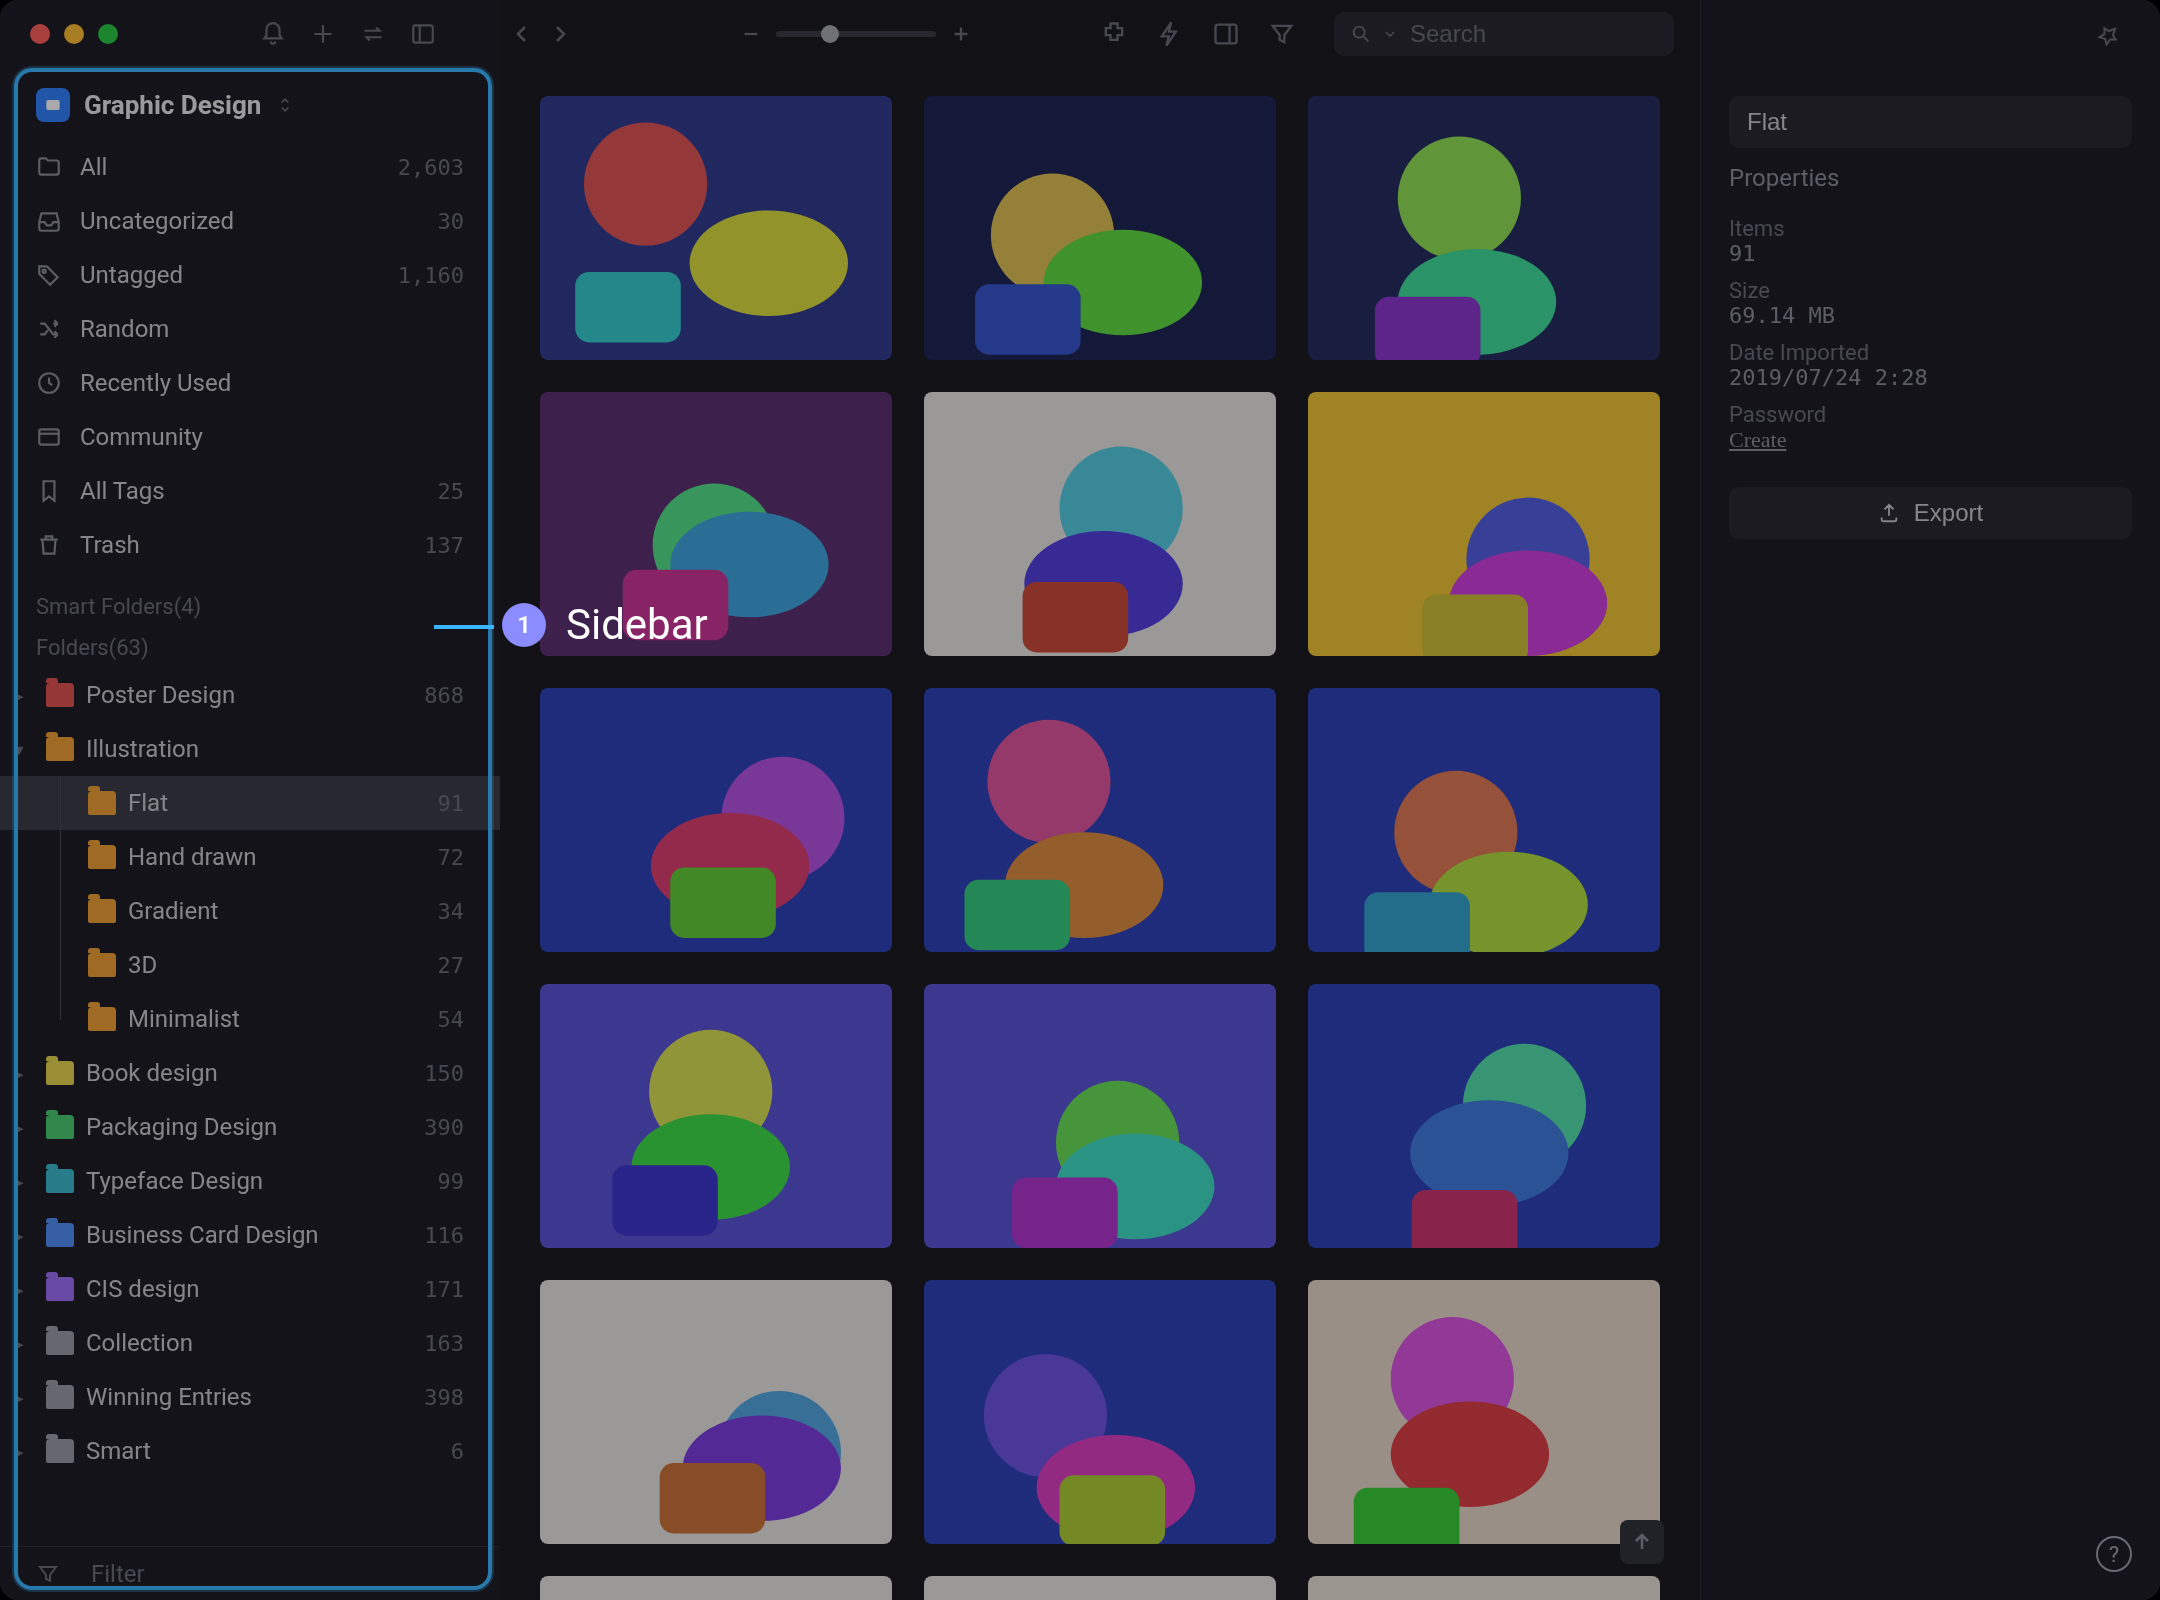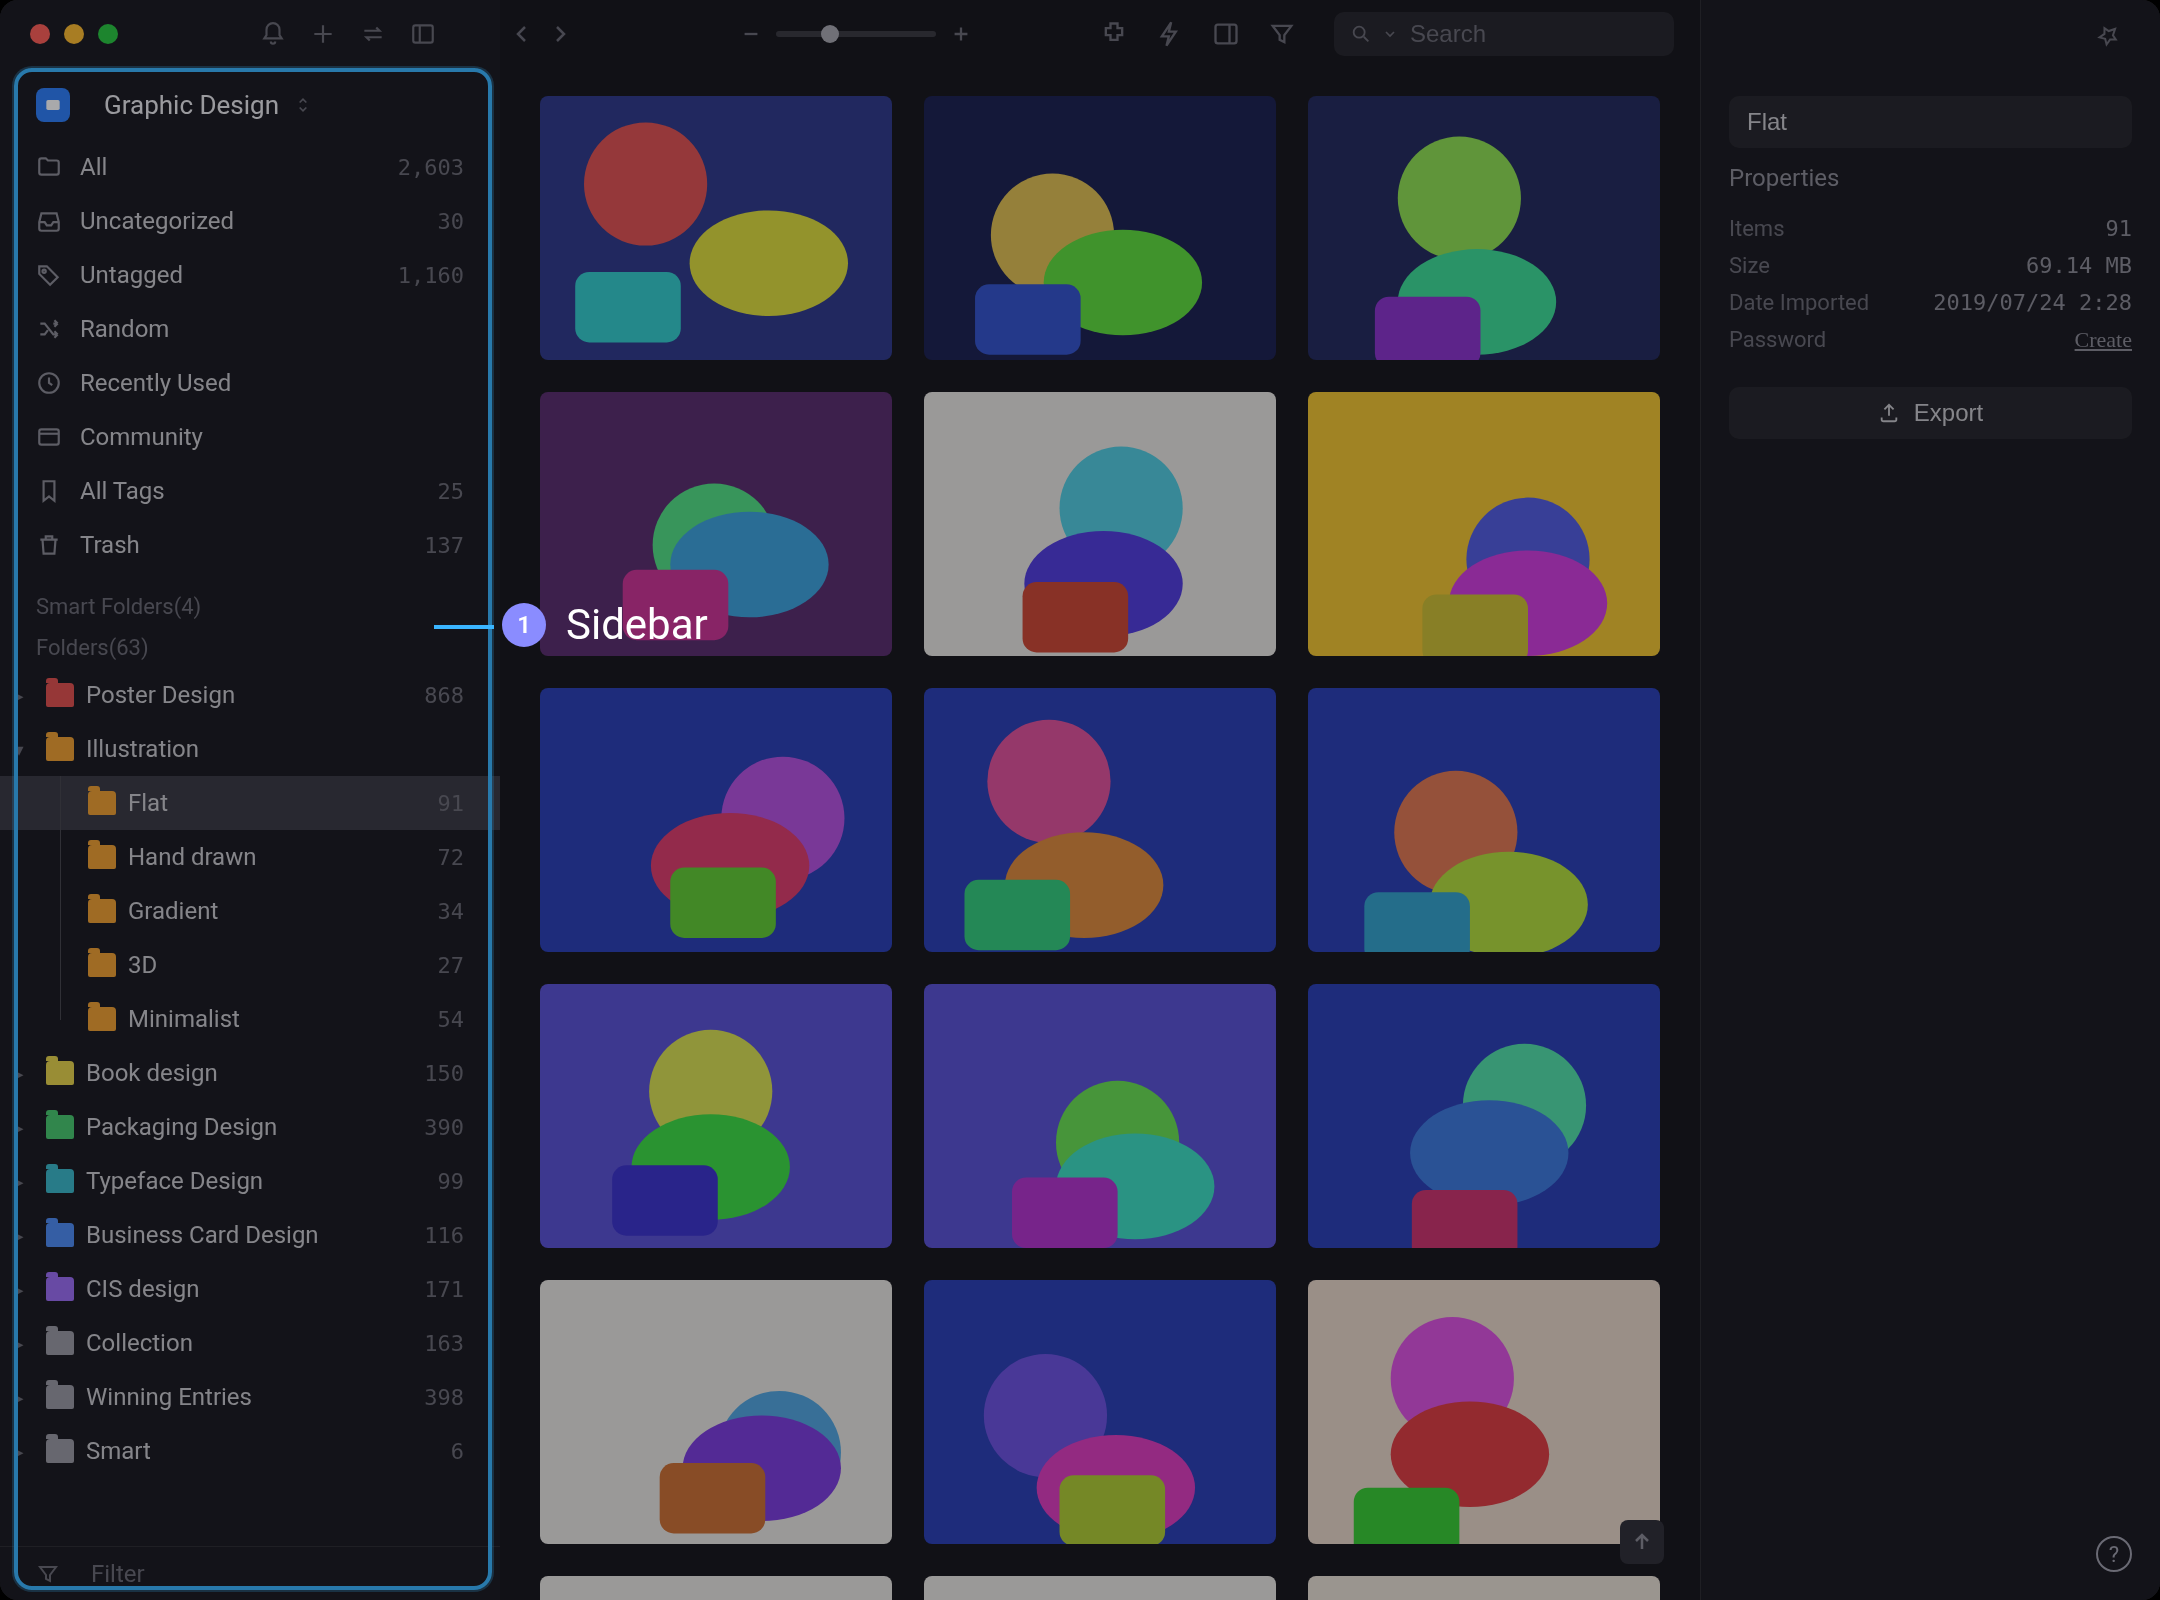--- a/index.html
+++ b/index.html
@@ -155,21 +155,21 @@
     padding: 8px 36px 18px 36px;
   }
   .library-icon {
     width:34px; height:34px;
     background: var(--accent-blue);
     border-radius:8px;
     display:flex; align-items:center; justify-content:center;
     color:white;
     flex-shrink:0;
   }
-  .library-title { font-weight:400; color:#e8e8ec; font-size:26px;margin-left:20px; }
+  .library-title { font-weight:700; color:#e8e8ec; font-size:26px; }
   .chevrons { width:20px; height:20px; color:var(--text-dimmer); }
 
   .sidebar-item {
     display:flex;
     align-items:center;
     height: 54px;
     padding: 0 36px;
     gap:18px;
     cursor:pointer;
     color: var(--text);
@@ -324,20 +324,21 @@
   .panel-section-title {
     color:var(--text-dim);
     font-size:24px;
     margin-bottom:18px;
   }
   .prop-row {
     display:flex;
     justify-content:space-between;
     padding:6px 0;
     font-size:22px;
+    flex-direction:column;
   }
   .prop-row .k { color:var(--text-dimmer); }
   .prop-row .v { color:var(--text-dim); font-family: ui-monospace, Menlo, monospace;}
   .prop-row .v.link { text-decoration:underline; cursor:pointer;font-family:Liberation Serif, serif;}
   .export-btn {
     margin-top:28px;
     width:100%;
     height:52px;
     background: var(--bg-input);
     border:none;

